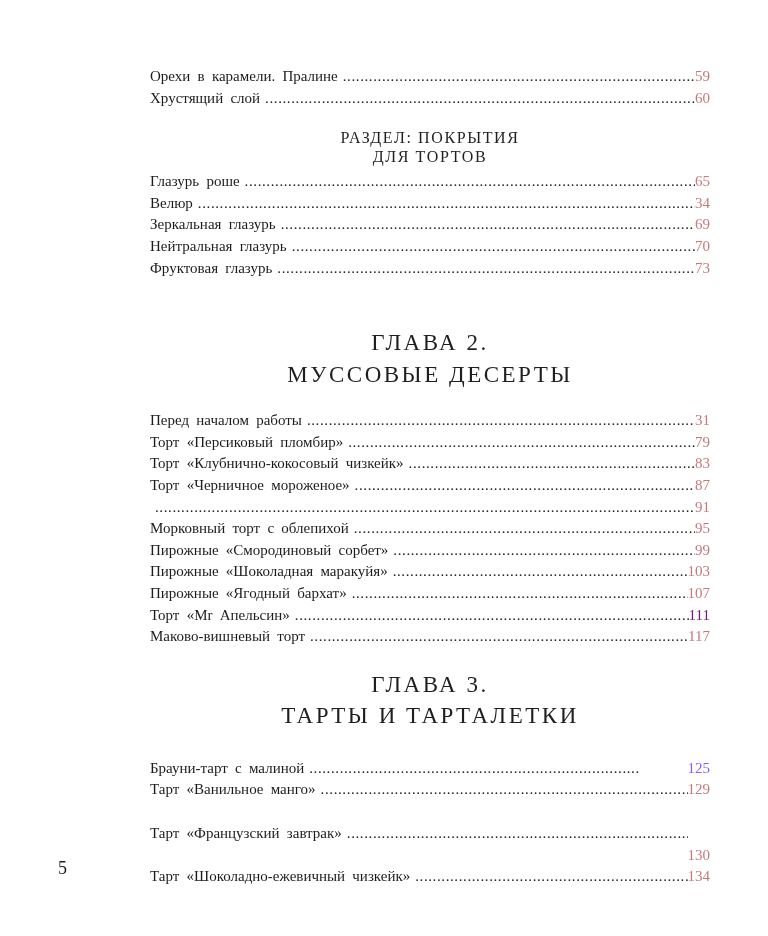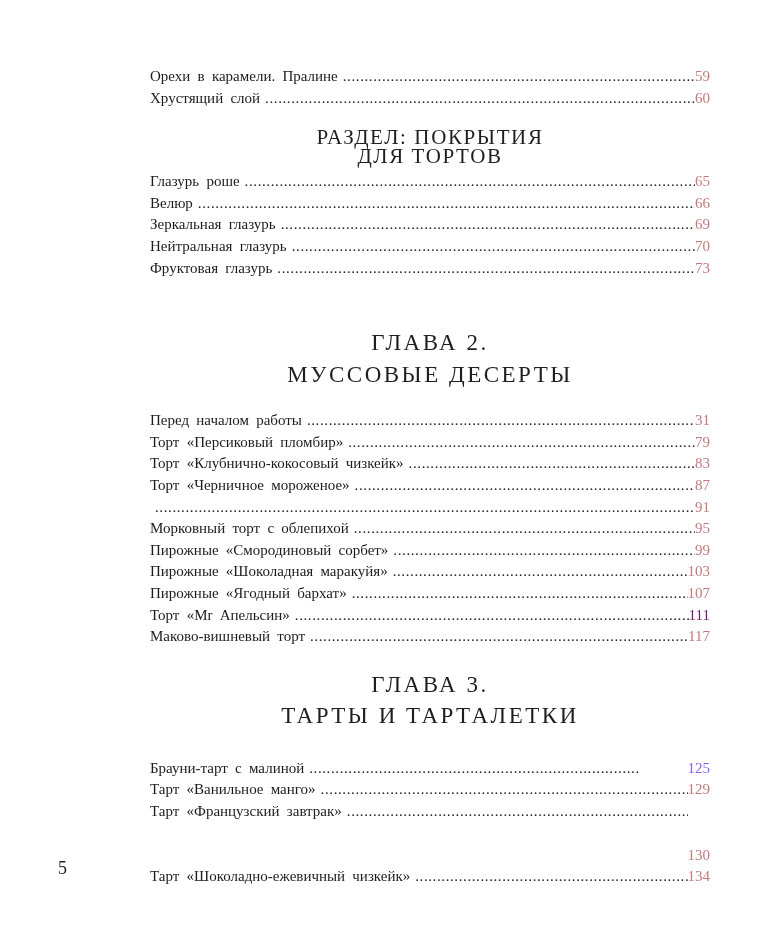--- a/index.html
+++ b/index.html
@@ -19,21 +19,21 @@
   .toc {
     position: absolute;
     top: 0;
     left: 150px;
     width: 560px;
     padding-top: 66px;
   }
   .entries-block { }
   .toc-row {
     display: flex;
-    align-items: flex-start;
+    align-items: center;
     font-size: 15px;
     line-height: 21.6px;
   }
   .entry-title {
     white-space: nowrap;
     word-spacing: 3.5px;
     flex: 0 0 auto;
   }
   .dots {
     flex: 1 1 auto;
@@ -49,21 +49,21 @@
   .entry-page {
     flex: 0 0 auto;
     white-space: nowrap;
   }
   .heading {
     text-align: center;
     font-weight: 400;
     color: #1f1f1f;
   }
   .heading.section {
-    font-size: 21px;
+    font-size: 16px;
     line-height: 19px;
     letter-spacing: 1.6px;
     margin-top: 19px;
     margin-bottom: 5px;
   }
   .heading.chapter {
     font-size: 23px;
     line-height: 31.5px;
     letter-spacing: 2.5px;
     margin-top: 48px;
@@ -116,21 +116,21 @@
       </div>
       <div class="entries-block">
         <div class="toc-row">
     <span class="entry-title">Глазурь роше</span>
     <span class="dots"></span>
     <span class="entry-page" style="color: rgb(197, 121, 125);">65</span>
   </div>
         <div class="toc-row">
     <span class="entry-title">Велюр</span>
     <span class="dots"></span>
-    <span class="entry-page" style="color: rgb(197, 121, 125);">66</span>
+    <span class="entry-page" style="color: rgb(197, 121, 125);">34</span>
   </div>
         <div class="toc-row">
     <span class="entry-title">Зеркальная глазурь</span>
     <span class="dots"></span>
     <span class="entry-page" style="color: rgb(197, 121, 125);">69</span>
   </div>
         <div class="toc-row">
     <span class="entry-title">Нейтральная глазурь</span>
     <span class="dots"></span>
     <span class="entry-page" style="color: rgb(197, 121, 125);">70</span>

